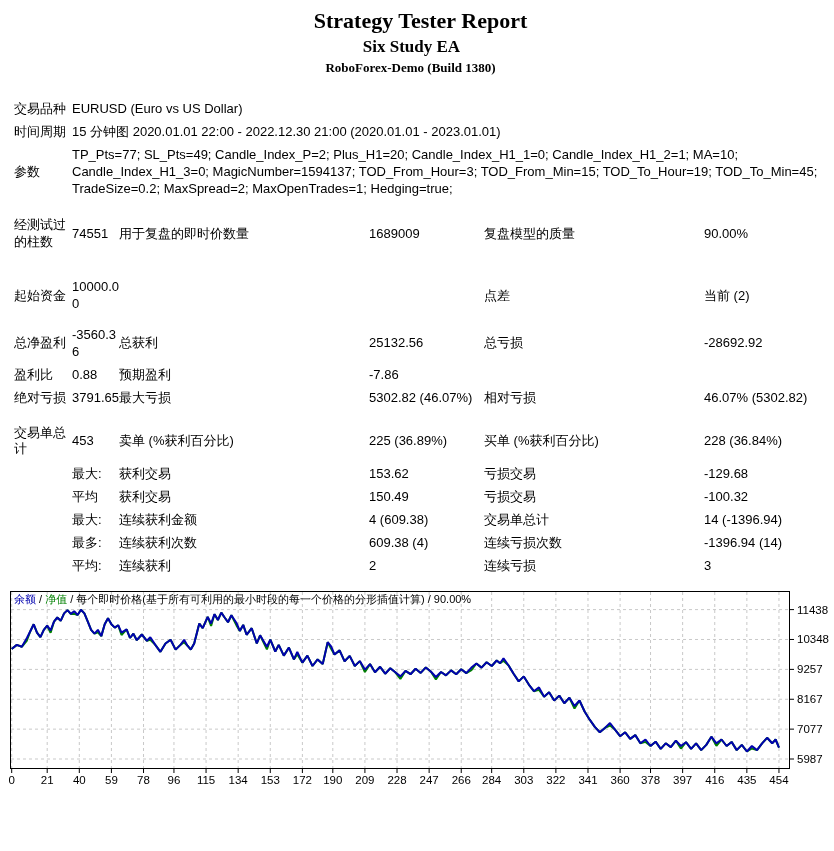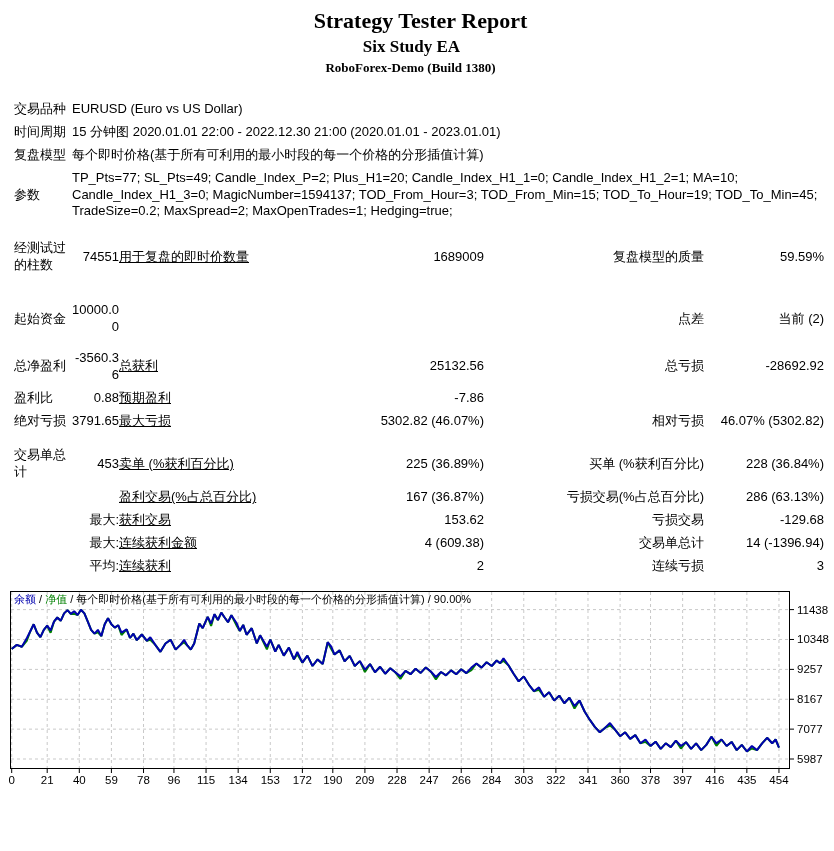--- a/index.html
+++ b/index.html
@@ -5,23 +5,23 @@
   html,body{margin:0;padding:0;background:#ffffff;color:#000000;}
   body{width:834px;font-family:"Liberation Sans","DejaVu Sans",sans-serif;}
   .titleblock{text-align:center;font-family:"Liberation Serif","DejaVu Serif",serif;}
   .t1{font-size:22px;font-weight:bold;margin:8px 0 0 7px;}
   .t2{font-size:17px;font-weight:bold;margin:3px 11px 0 0;}
   .t3{font-size:13px;font-weight:bold;margin:3px 13px 0 0;}
   table.rpt{border-collapse:collapse;table-layout:fixed;width:810px;margin:22px 0 12px 14px;}
   table.rpt td{font-size:13px;line-height:1.3;padding:3px 0;vertical-align:middle;word-wrap:break-word;overflow-wrap:break-word;}
   td.lab{text-align:left;}
   td.c1{width:58px;word-break:break-all;}
-  td.v{text-align:right;}
-  td.l2{padding-left:7px;text-decoration:underline;}
-  td.l3{padding-left:10px;text-align:right;}
+  td.v{}
+  td.l2{padding-left:7px;}
+  td.l3{padding-left:10px;}
   td.full{padding-left:7px;line-height:1.18;}
   col.c1{width:58px;} col.c2{width:47px;} col.c3{width:250px;}
   col.c4{width:115px;} col.c5{width:220px;} col.c6{width:120px;}
   tr.sp td{padding:0;}
   #chartwrap{margin-top:5px;}
   svg text{font-family:"Liberation Sans","DejaVu Sans",sans-serif;}
 </style>
 </head>
 <body>
 
@@ -43,37 +43,33 @@
   <tbody>
       <tr>
         <td class="c1 lab">交易品种</td>
         <td class="full lab" colspan="5">EURUSD (Euro vs US Dollar)</td>
       </tr>
       <tr>
         <td class="c1 lab">时间周期</td>
         <td class="full lab" colspan="5">15 分钟图 2020.01.01 22:00 - 2022.12.30 21:00 (2020.01.01 - 2023.01.01)</td>
       </tr>
       <tr>
-        <td class="c1 lab">复盘模型</td>
-        <td class="full lab" colspan="5">每个即时价格(基于所有可利用的最小时段的每一个价格的分形插值计算)</td>
-      </tr>
-      <tr>
         <td class="c1 lab">参数</td>
         <td class="full lab" colspan="5">TP_Pts=77; SL_Pts=49; Candle_Index_P=2; Plus_H1=20; Candle_Index_H1_1=0; Candle_Index_H1_2=1; MA=10; Candle_Index_H1_3=0; MagicNumber=1594137; TOD_From_Hour=3; TOD_From_Min=15; TOD_To_Hour=19; TOD_To_Min=45; TradeSize=0.2; MaxSpread=2; MaxOpenTrades=1; Hedging=true;</td>
       </tr>
       <tr class="sp">
         <td colspan="6" style="height: 14px;"></td>
       </tr>
       <tr>
         <td class="c1 lab">经测试过的柱数</td>
         <td class="v">74551</td>
         <td class="lab l2">用于复盘的即时价数量</td>
         <td class="v">1689009</td>
         <td class="lab l3">复盘模型的质量</td>
-        <td class="v">59.59%</td>
+        <td class="v">90.00%</td>
       </tr>
       <tr class="sp">
         <td colspan="6" style="height: 4px;"></td>
       </tr>
       <tr class="sp">
         <td colspan="6" style="height: 18px;"></td>
       </tr>
       <tr>
         <td class="c1 lab">起始资金</td>
         <td class="v">10000.00</td>
@@ -118,41 +114,49 @@
         <td class="lab l2">卖单 (%获利百分比)</td>
         <td class="v">225 (36.89%)</td>
         <td class="lab l3">买单 (%获利百分比)</td>
         <td class="v">228 (36.84%)</td>
       </tr>
       <tr class="sp">
         <td colspan="6" style="height: 2px;"></td>
       </tr>
       <tr>
         <td class="c1 lab"></td>
-        <td class="v"></td>
-        <td class="lab l2">盈利交易(%占总百分比)</td>
-        <td class="v">167 (36.87%)</td>
-        <td class="lab l3">亏损交易(%占总百分比)</td>
-        <td class="v">286 (63.13%)</td>
-      </tr>
-      <tr>
-        <td class="c1 lab"></td>
         <td class="v">最大:</td>
         <td class="lab l2">获利交易</td>
         <td class="v">153.62</td>
         <td class="lab l3">亏损交易</td>
         <td class="v">-129.68</td>
       </tr>
       <tr>
         <td class="c1 lab"></td>
+        <td class="v">平均</td>
+        <td class="lab l2">获利交易</td>
+        <td class="v">150.49</td>
+        <td class="lab l3">亏损交易</td>
+        <td class="v">-100.32</td>
+      </tr>
+      <tr>
+        <td class="c1 lab"></td>
         <td class="v">最大:</td>
         <td class="lab l2">连续获利金额</td>
         <td class="v">4 (609.38)</td>
         <td class="lab l3">交易单总计</td>
         <td class="v">14 (-1396.94)</td>
+      </tr>
+      <tr>
+        <td class="c1 lab"></td>
+        <td class="v">最多:</td>
+        <td class="lab l2">连续获利次数</td>
+        <td class="v">609.38 (4)</td>
+        <td class="lab l3">连续亏损次数</td>
+        <td class="v">-1396.94 (14)</td>
       </tr>
       <tr>
         <td class="c1 lab"></td>
         <td class="v">平均:</td>
         <td class="lab l2">连续获利</td>
         <td class="v">2</td>
         <td class="lab l3">连续亏损</td>
         <td class="v">3</td>
       </tr>
     </tbody>

